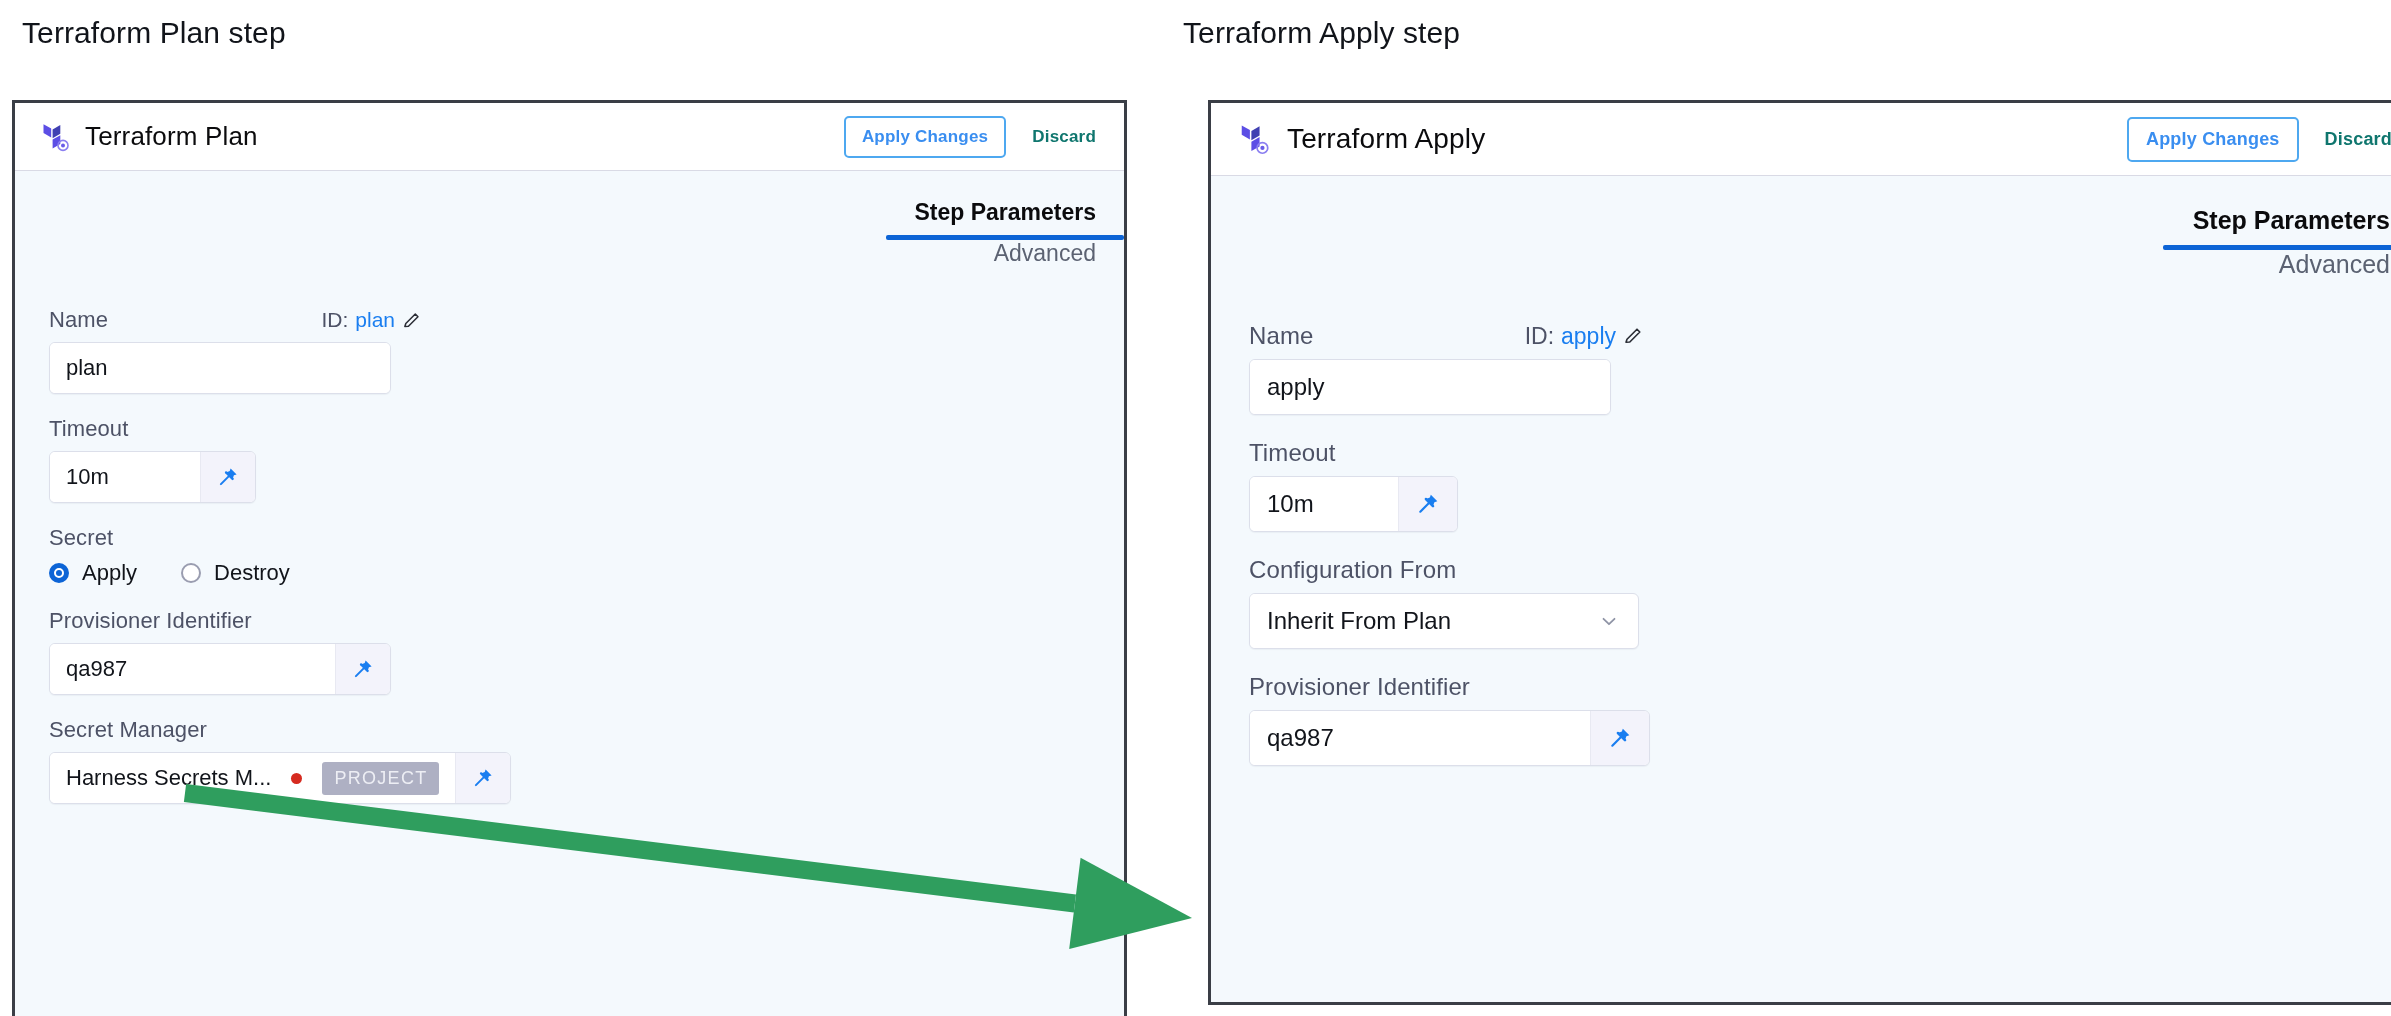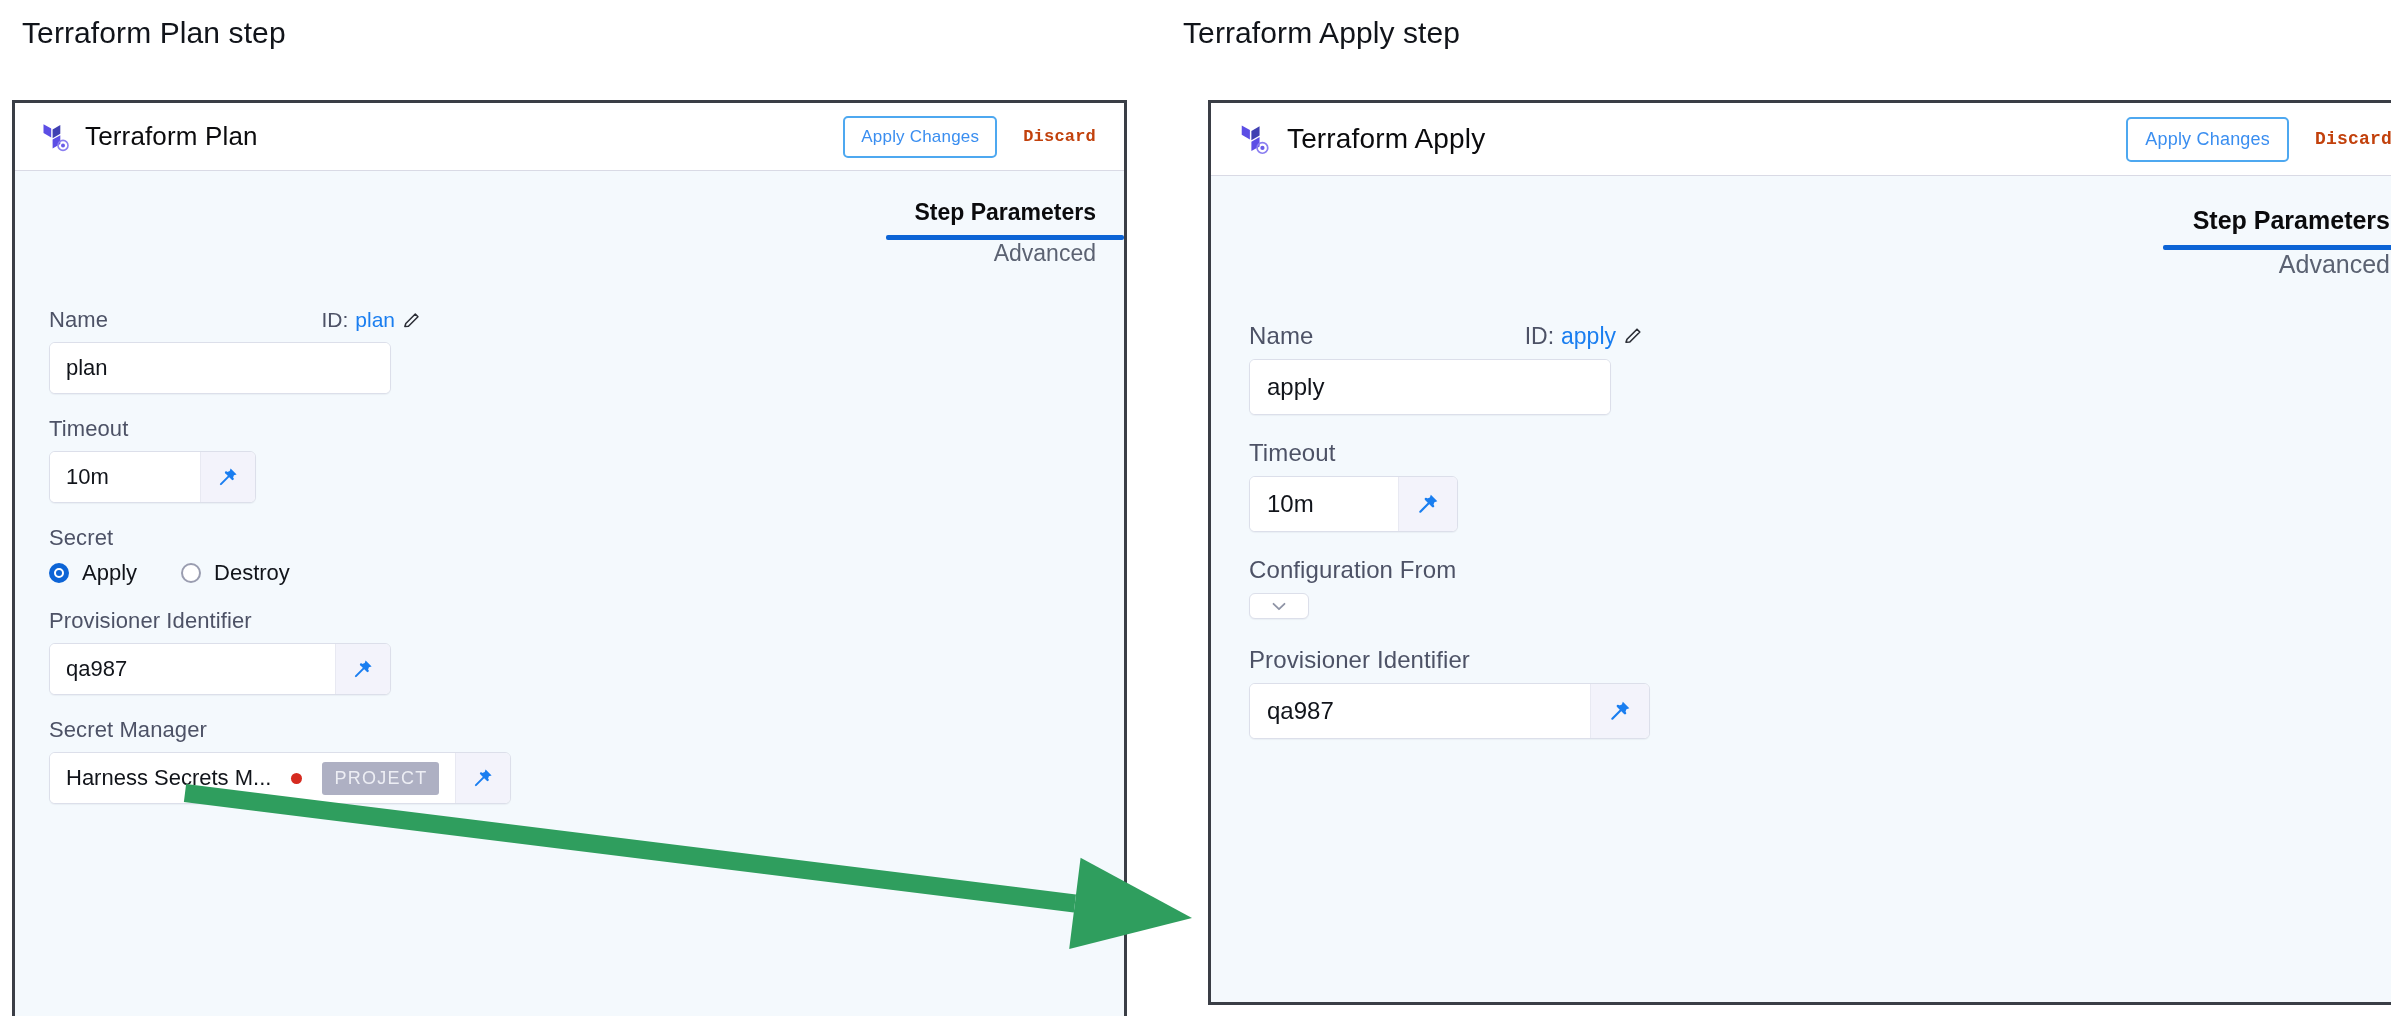--- a/index.html
+++ b/index.html
@@ -72,34 +72,34 @@
     gap: 22px;
   }
 
   .btn-apply-changes {
     border: 2px solid #4ea8f0;
     border-radius: 5px;
     background: #ffffff;
     color: #3a8ef0;
     font-family: "Liberation Sans", sans-serif;
     font-size: 17px;
-    font-weight: 400;
+    font-weight: 700;
     letter-spacing: 0.2px;
     padding: 10px 16px 11px 16px;
     cursor: pointer;
     white-space: nowrap;
     line-height: 1;
   }
   #panel-apply .btn-apply-changes { font-size: 18px; padding: 11px 17px 12px 17px; }
 
   .btn-discard {
     background: none;
     border: none;
-    color: #c2410c;
-    font-family: Liberation Mono, monospace;
+    color: #0f766e;
+    font-family: Liberation Sans, sans-serif;
     font-size: 17px;
     font-weight: 700;
     letter-spacing: 0.2px;
     cursor: pointer;
     padding: 0 4px;
     white-space: nowrap;
   }
   #panel-apply .btn-discard { font-size: 18px; }
 
   
@@ -488,20 +488,21 @@
           </svg>
         </div>
       </div>
     </div>
 
     <div class="field">
       <div class="field-label-row">
         <span class="field-label">Configuration From</span>
       </div>
       <div class="input-shell">
+        <div class="input-box" id="apply-cfg-input">Inherit From Plan</div>
         <div class="chev-cell">
           <svg width="24" height="24" viewBox="0 0 24 24">
             <path d="M6.5 9.8 L12 15.2 L17.5 9.8" fill="none" stroke="#8f94a6" stroke-width="1.8" stroke-linecap="round" stroke-linejoin="round"></path>
           </svg>
         </div>
       </div>
     </div>
 
     <div class="field">
       <div class="field-label-row">

